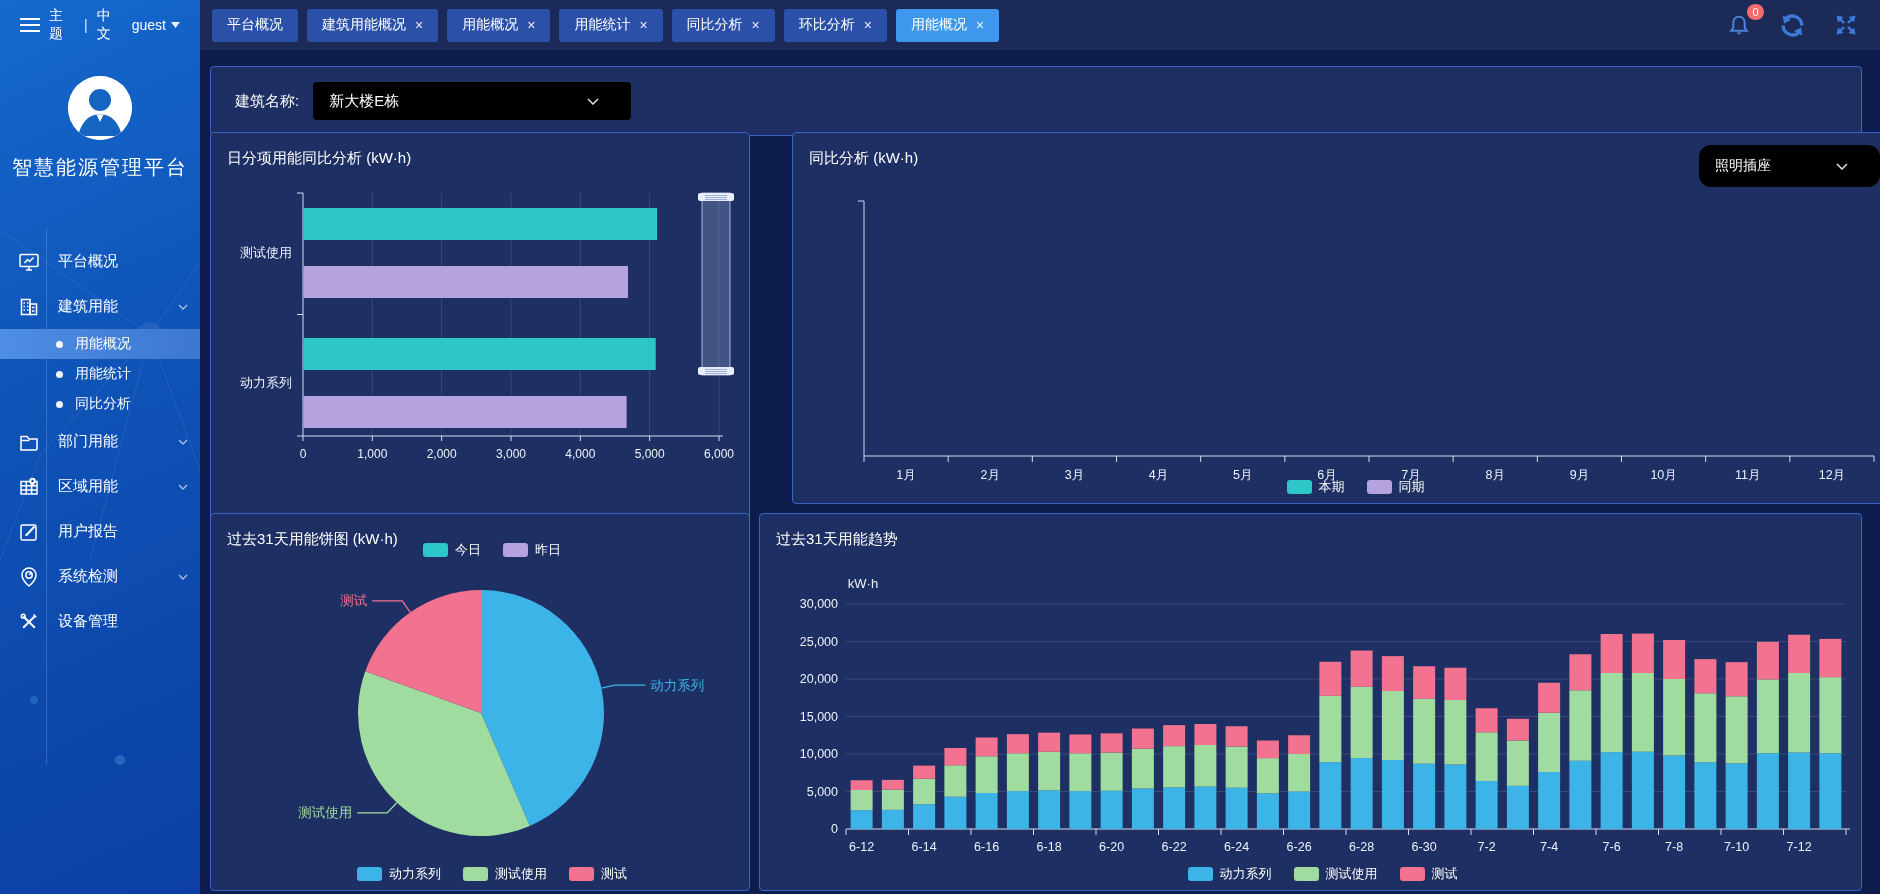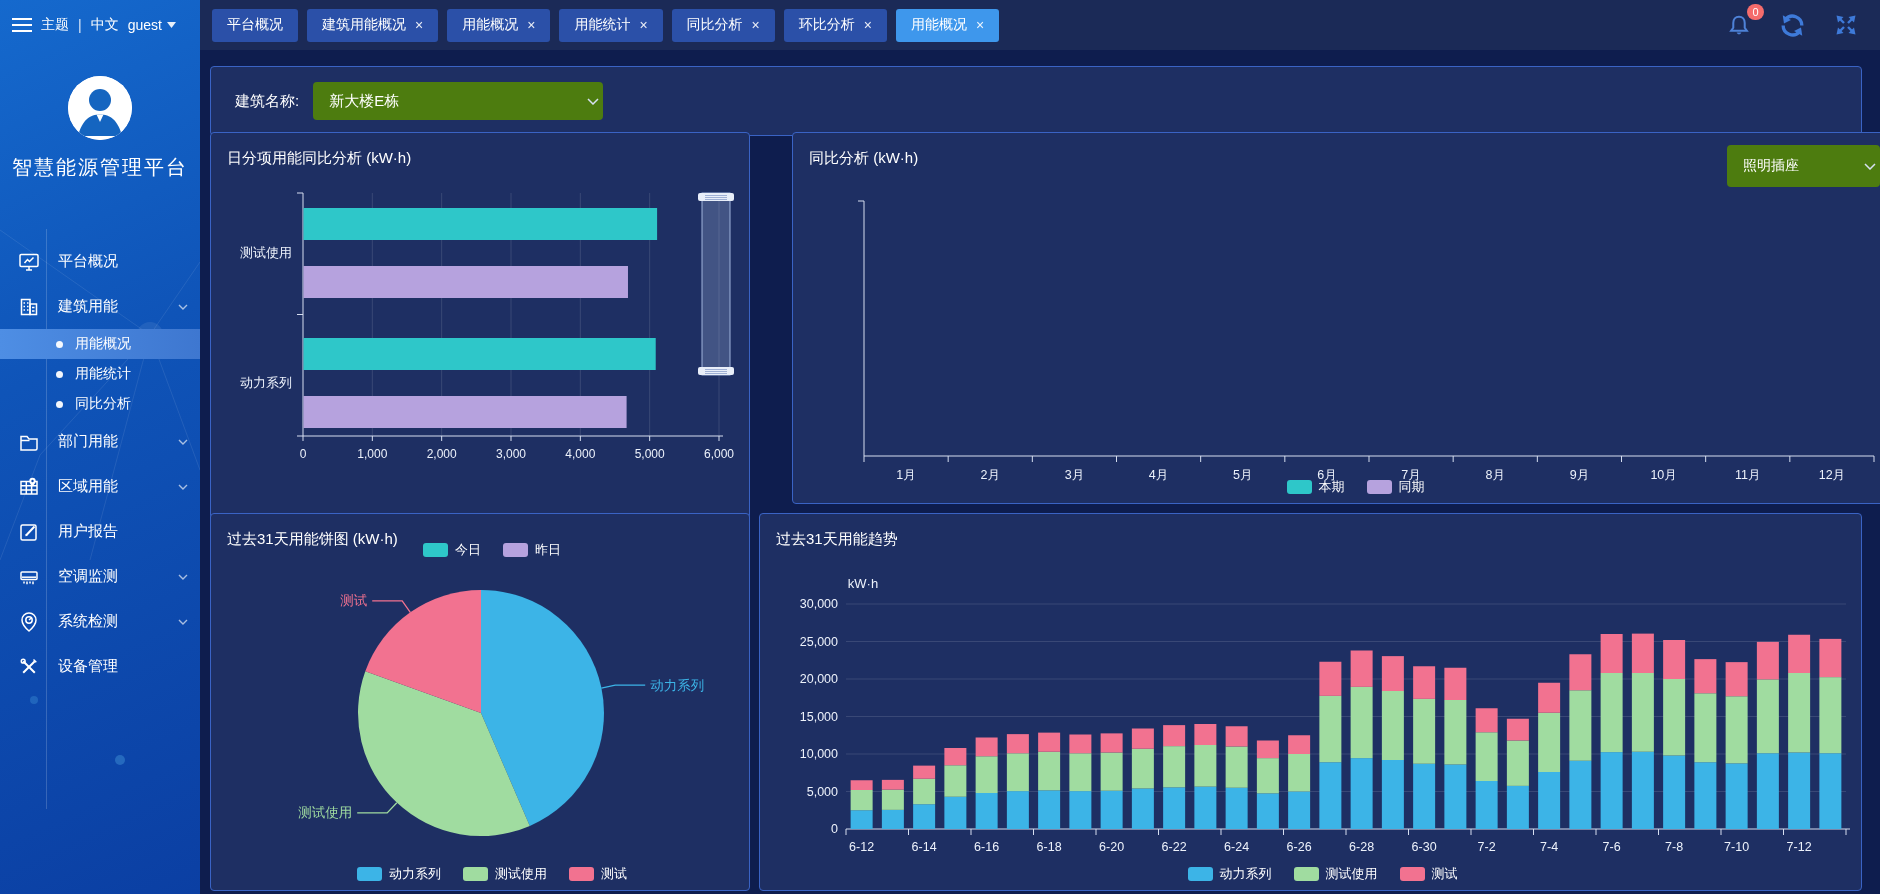--- a/index.html
+++ b/index.html
@@ -3,21 +3,21 @@
 <meta charset="utf-8">
 <style>
   html,body{margin:0;padding:0;background:#0B1845;}
   #app{position:relative;width:1880px;height:894px;overflow:hidden;
        font-family:"Liberation Sans","DejaVu Sans",sans-serif;color:#fff;
        background:#0E1D4E;}
   
   #sidebar{position:absolute;left:0;top:0;width:200px;height:894px;
     background:linear-gradient(155deg,#1569CD 0%,#0F54B8 40%,#0B3FA3 100%);overflow:hidden;}
   #sidebar-deco{position:absolute;inset:0;pointer-events:none;}
-  .user-bar{position:relative;height:50px;display:flex;align-items:center;padding:0 12px;gap:9px;font-size:14px;}
+  .user-bar{position:relative;height:50px;display:flex;align-items:center;padding:0 20px;gap:9px;font-size:14px;}
   .hamburger{display:inline-flex;cursor:pointer;}
   .ub-div{opacity:.85;}
   .ub-user{display:inline-flex;align-items:center;gap:5px;cursor:pointer;margin-left:0;}
   .avatar{position:relative;width:64px;height:64px;margin:26px auto 0;border-radius:50%;background:#fff;overflow:hidden;}
   .app-title{position:relative;margin-top:14px;text-align:center;font-size:20px;letter-spacing:2px;}
   #menu{position:relative;margin-top:58px;}
   #menu::before{content:"";position:absolute;left:46px;top:-10px;bottom:-120px;width:1px;background:rgba(255,255,255,0.18);}
   .menu-item{position:relative;height:45px;display:flex;align-items:center;padding-left:16px;gap:17px;font-size:15px;cursor:pointer;}
   .menu-item .mi-icon{width:25px;display:inline-flex;justify-content:center;}
   .menu-item .mi-chevron{position:absolute;right:12px;opacity:.8;}
@@ -34,34 +34,34 @@
   .tab .tab-close{font-size:14px;opacity:.9;cursor:pointer;}
   .actions{margin-left:auto;display:flex;align-items:center;gap:28px;padding-right:22px;}
   .action{position:relative;display:inline-flex;cursor:pointer;}
   .badge{position:absolute;top:-9px;right:-13px;min-width:11px;height:16px;padding:0 3px;border-radius:9px;
     background:#F56C6C;color:#fff;font-size:11px;line-height:16px;text-align:center;}
   
   #content{position:absolute;left:200px;top:50px;width:1680px;height:844px;}
   .panel{position:absolute;background:#1E2F63;border:1px solid #3A63C4;border-radius:4px;box-sizing:border-box;overflow:hidden;}
   .filter-panel{left:10px;top:16px;width:1652px;height:70px;display:flex;align-items:center;padding-left:24px;}
   .filter-label{font-size:15px;}
-  .select{display:flex;align-items:center;background:#4d7c0f;border-radius:4px;height:38px;
-    padding:0 4px 0 16px;cursor:pointer;font-size:15px;}
+  .select{display:flex;align-items:center;background:#000000;border-radius:4px;height:38px;
+    padding:0 32px 0 16px;cursor:pointer;font-size:15px;}
   .filter-panel .select{margin-left:14px;width:270px;}
   .select .sel-caret{margin-left:auto;}
   #panel-daily{left:10px;top:82px;width:540px;height:435px;}
   #panel-yoy{left:592px;top:82px;width:1103px;height:372px;}
   #panel-pie{left:10px;top:463px;width:540px;height:378px;}
   #panel-trend{left:559px;top:463px;width:1103px;height:378px;}
   .panel-title{position:absolute;top:16px;left:16px;margin:0;font-size:15px;font-weight:500;z-index:2;}
   .chart{position:absolute;inset:0;}
   .chart-legend{position:absolute;left:0;right:0;bottom:7px;display:flex;justify-content:center;gap:22px;z-index:2;margin-left:24px;}
   .legend-item{display:flex;align-items:center;gap:7px;font-size:13px;cursor:pointer;}
   .legend-item .swatch{width:25px;height:14px;border-radius:3px;display:inline-block;}
-  .panel-select{position:absolute;top:12px;right:14px;width:133px;height:42px;z-index:3;font-size:14px;}
+  .panel-select{position:absolute;top:12px;right:14px;width:133px;height:42px;z-index:3;font-size:14px;border-radius:12px;}
   svg text{font-family:"Liberation Sans","DejaVu Sans",sans-serif;}
 </style>
 </head>
 <body>
 
 <div id="app">
 
   <aside id="sidebar">
     <svg id="sidebar-deco" width="200" height="894">
       <g stroke="rgba(255,255,255,0.09)" stroke-width="1">
@@ -174,33 +174,20 @@
         </div>
         <div class="menu-item">
           <span class="mi-icon">
             <svg width="24" height="24" viewBox="0 0 24 24" fill="none" stroke="#fff" stroke-width="1.5">
               <rect x="4" y="5" width="15" height="15" rx="1.5"></rect>
               <path d="M9 15.5 17.5 6.5" stroke-width="2"></path>
               <path d="M8.3 16.2l2.2-.5-1.7-1.7z" fill="#fff" stroke="none"></path>
             </svg>
           </span>
           <span>用户报告</span>
-        </div>
-        <div class="menu-item">
-          <span class="mi-icon">
-            <svg width="24" height="24" viewBox="0 0 24 24" fill="none" stroke="#fff" stroke-width="1.5">
-              <rect x="4" y="7" width="16" height="7.5" rx="1"></rect>
-              <line x1="5" y1="12.2" x2="19" y2="12.2"></line>
-              <path d="M7 16.5v2M10 16.5v2.8M13 16.5v2M16 16.5v2.8"></path>
-            </svg>
-          </span>
-          <span>空调监测</span>
-          <svg width="10" height="6" viewBox="0 0 10 6" class="mi-chevron">
-            <polyline points="1,1 5,5 9,1" fill="none" stroke="rgba(255,255,255,0.8)" stroke-width="1.4"></polyline>
-          </svg>
         </div>
         <div class="menu-item">
           <span class="mi-icon">
             <svg width="24" height="24" viewBox="0 0 24 24" fill="none" stroke="#fff" stroke-width="1.5">
               <path d="M12 3a7 7 0 0 1 7 7c0 5-7 11-7 11S5 15 5 10a7 7 0 0 1 7-7z"></path>
               <circle cx="12" cy="10" r="3.2"></circle>
               <line x1="12" y1="10" x2="14" y2="8.2"></line>
             </svg>
           </span>
           <span>系统检测</span>

